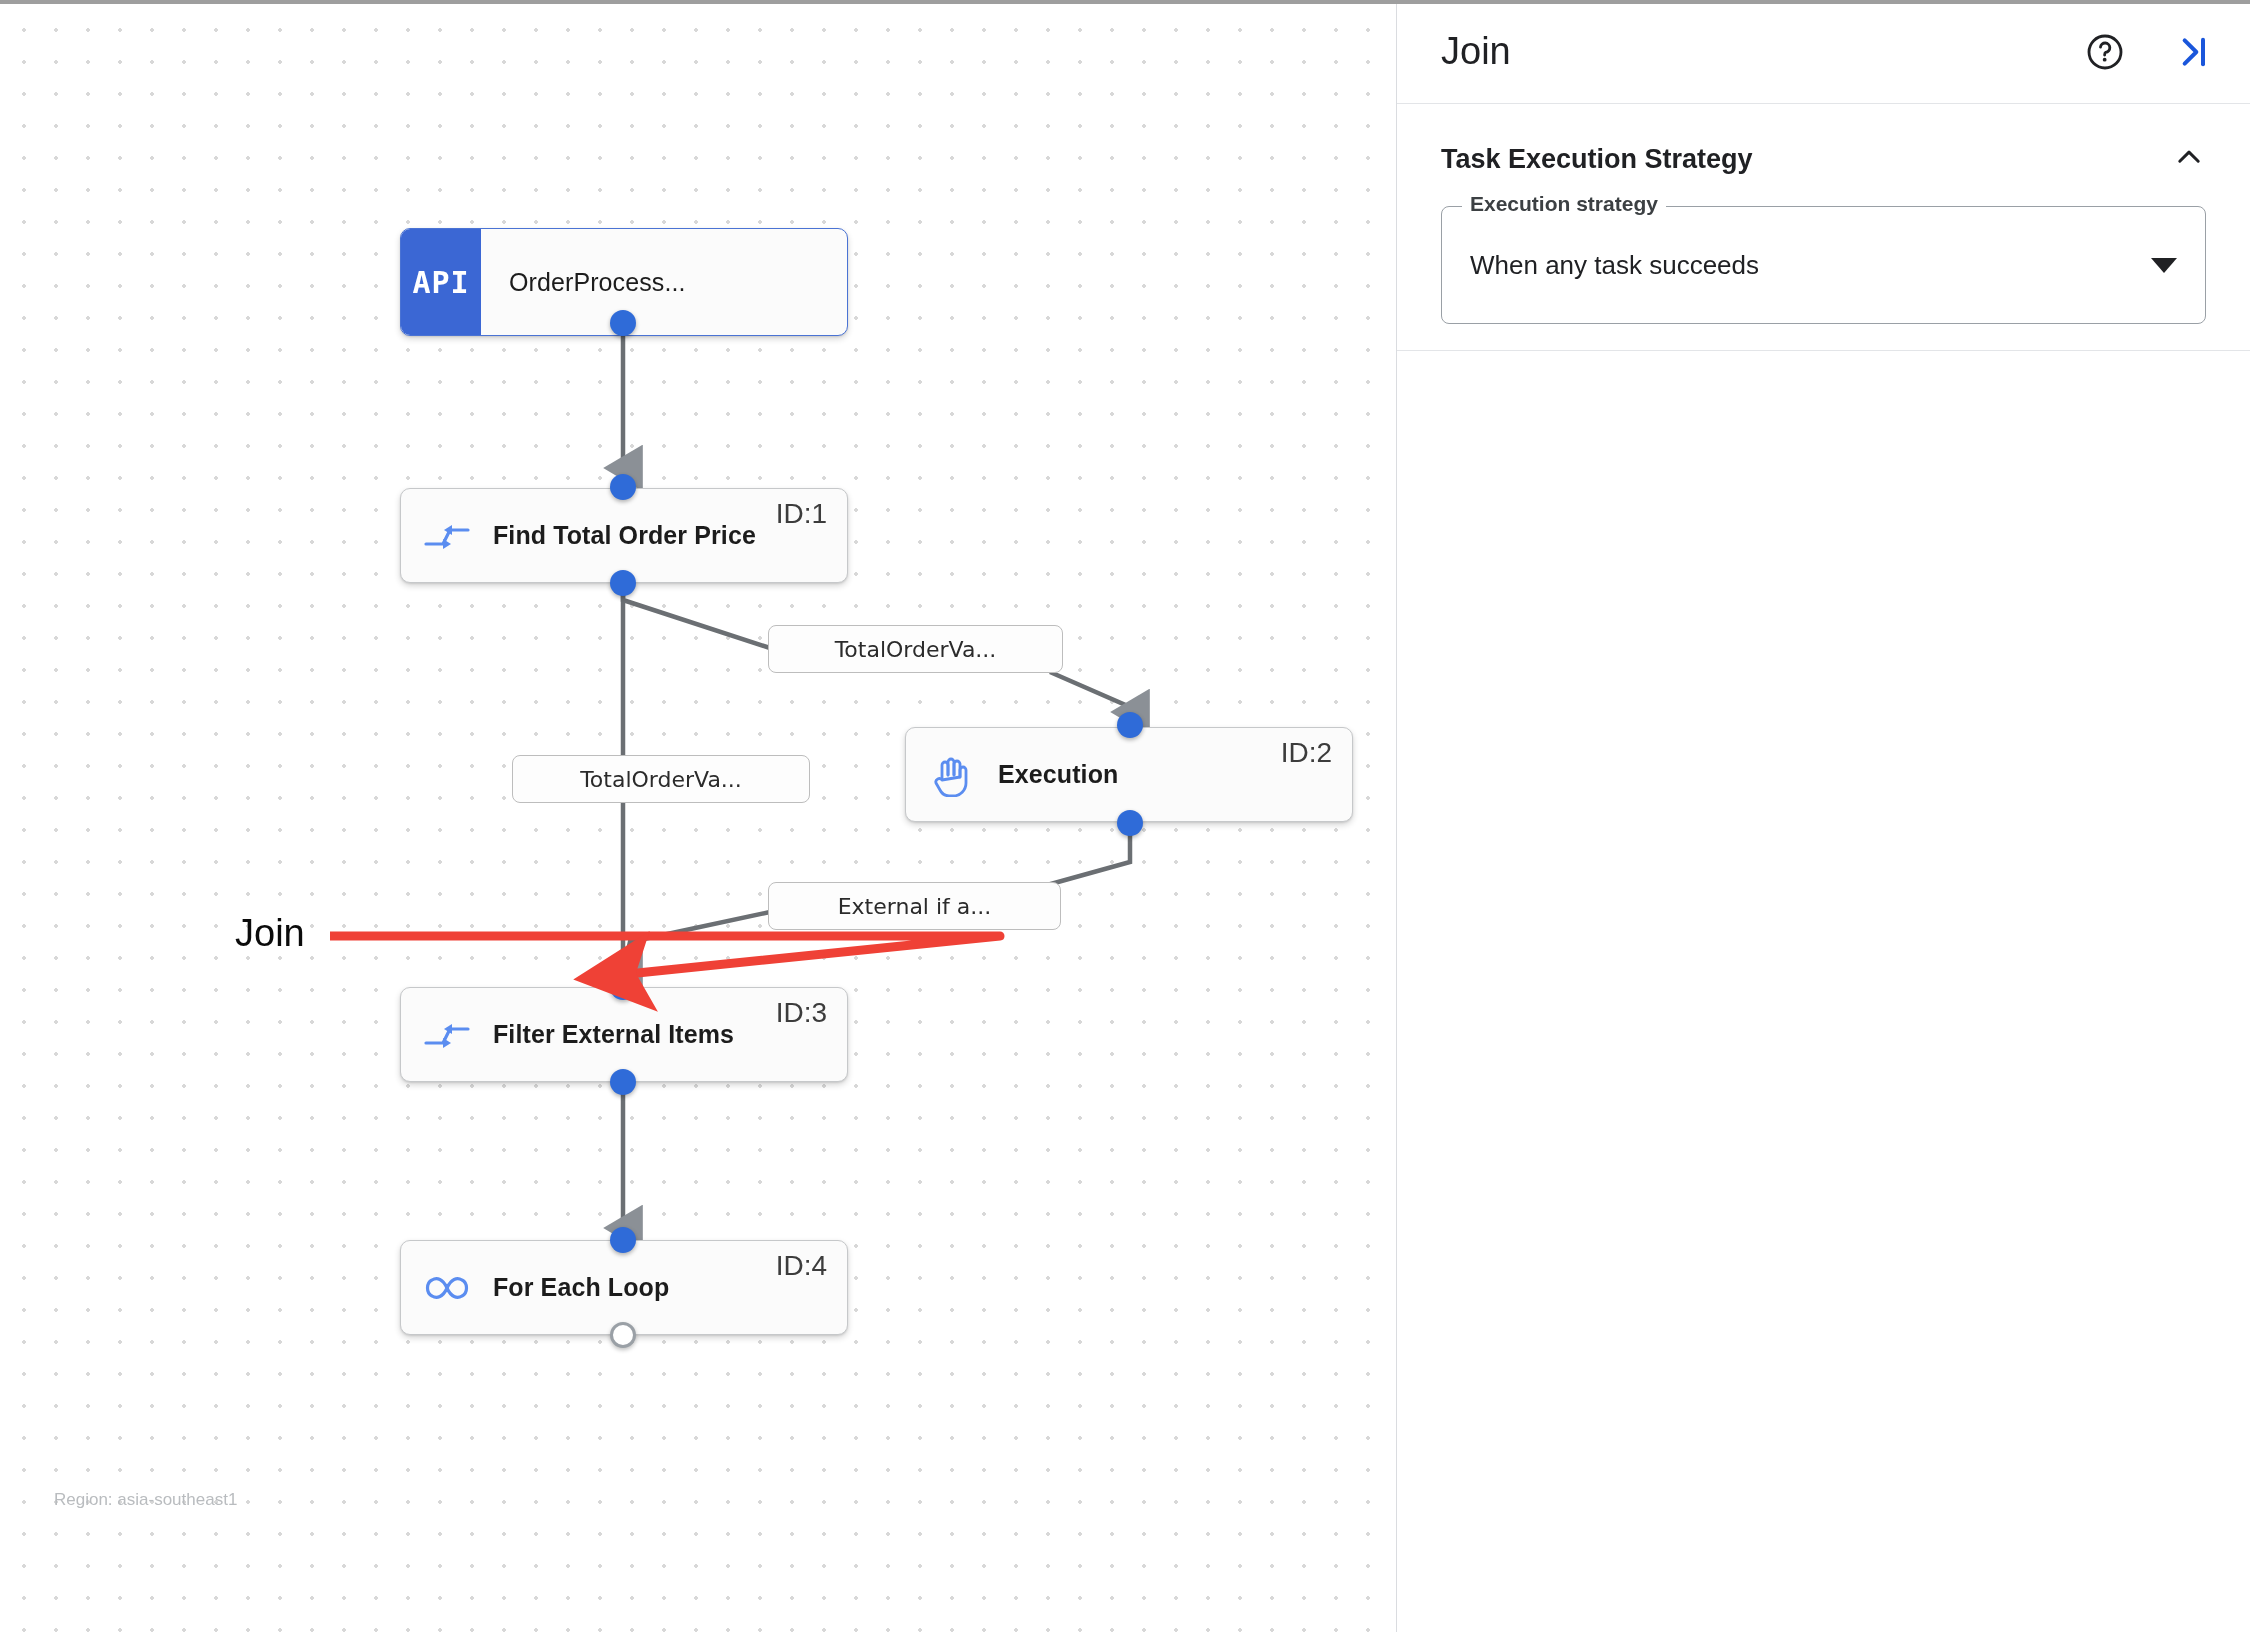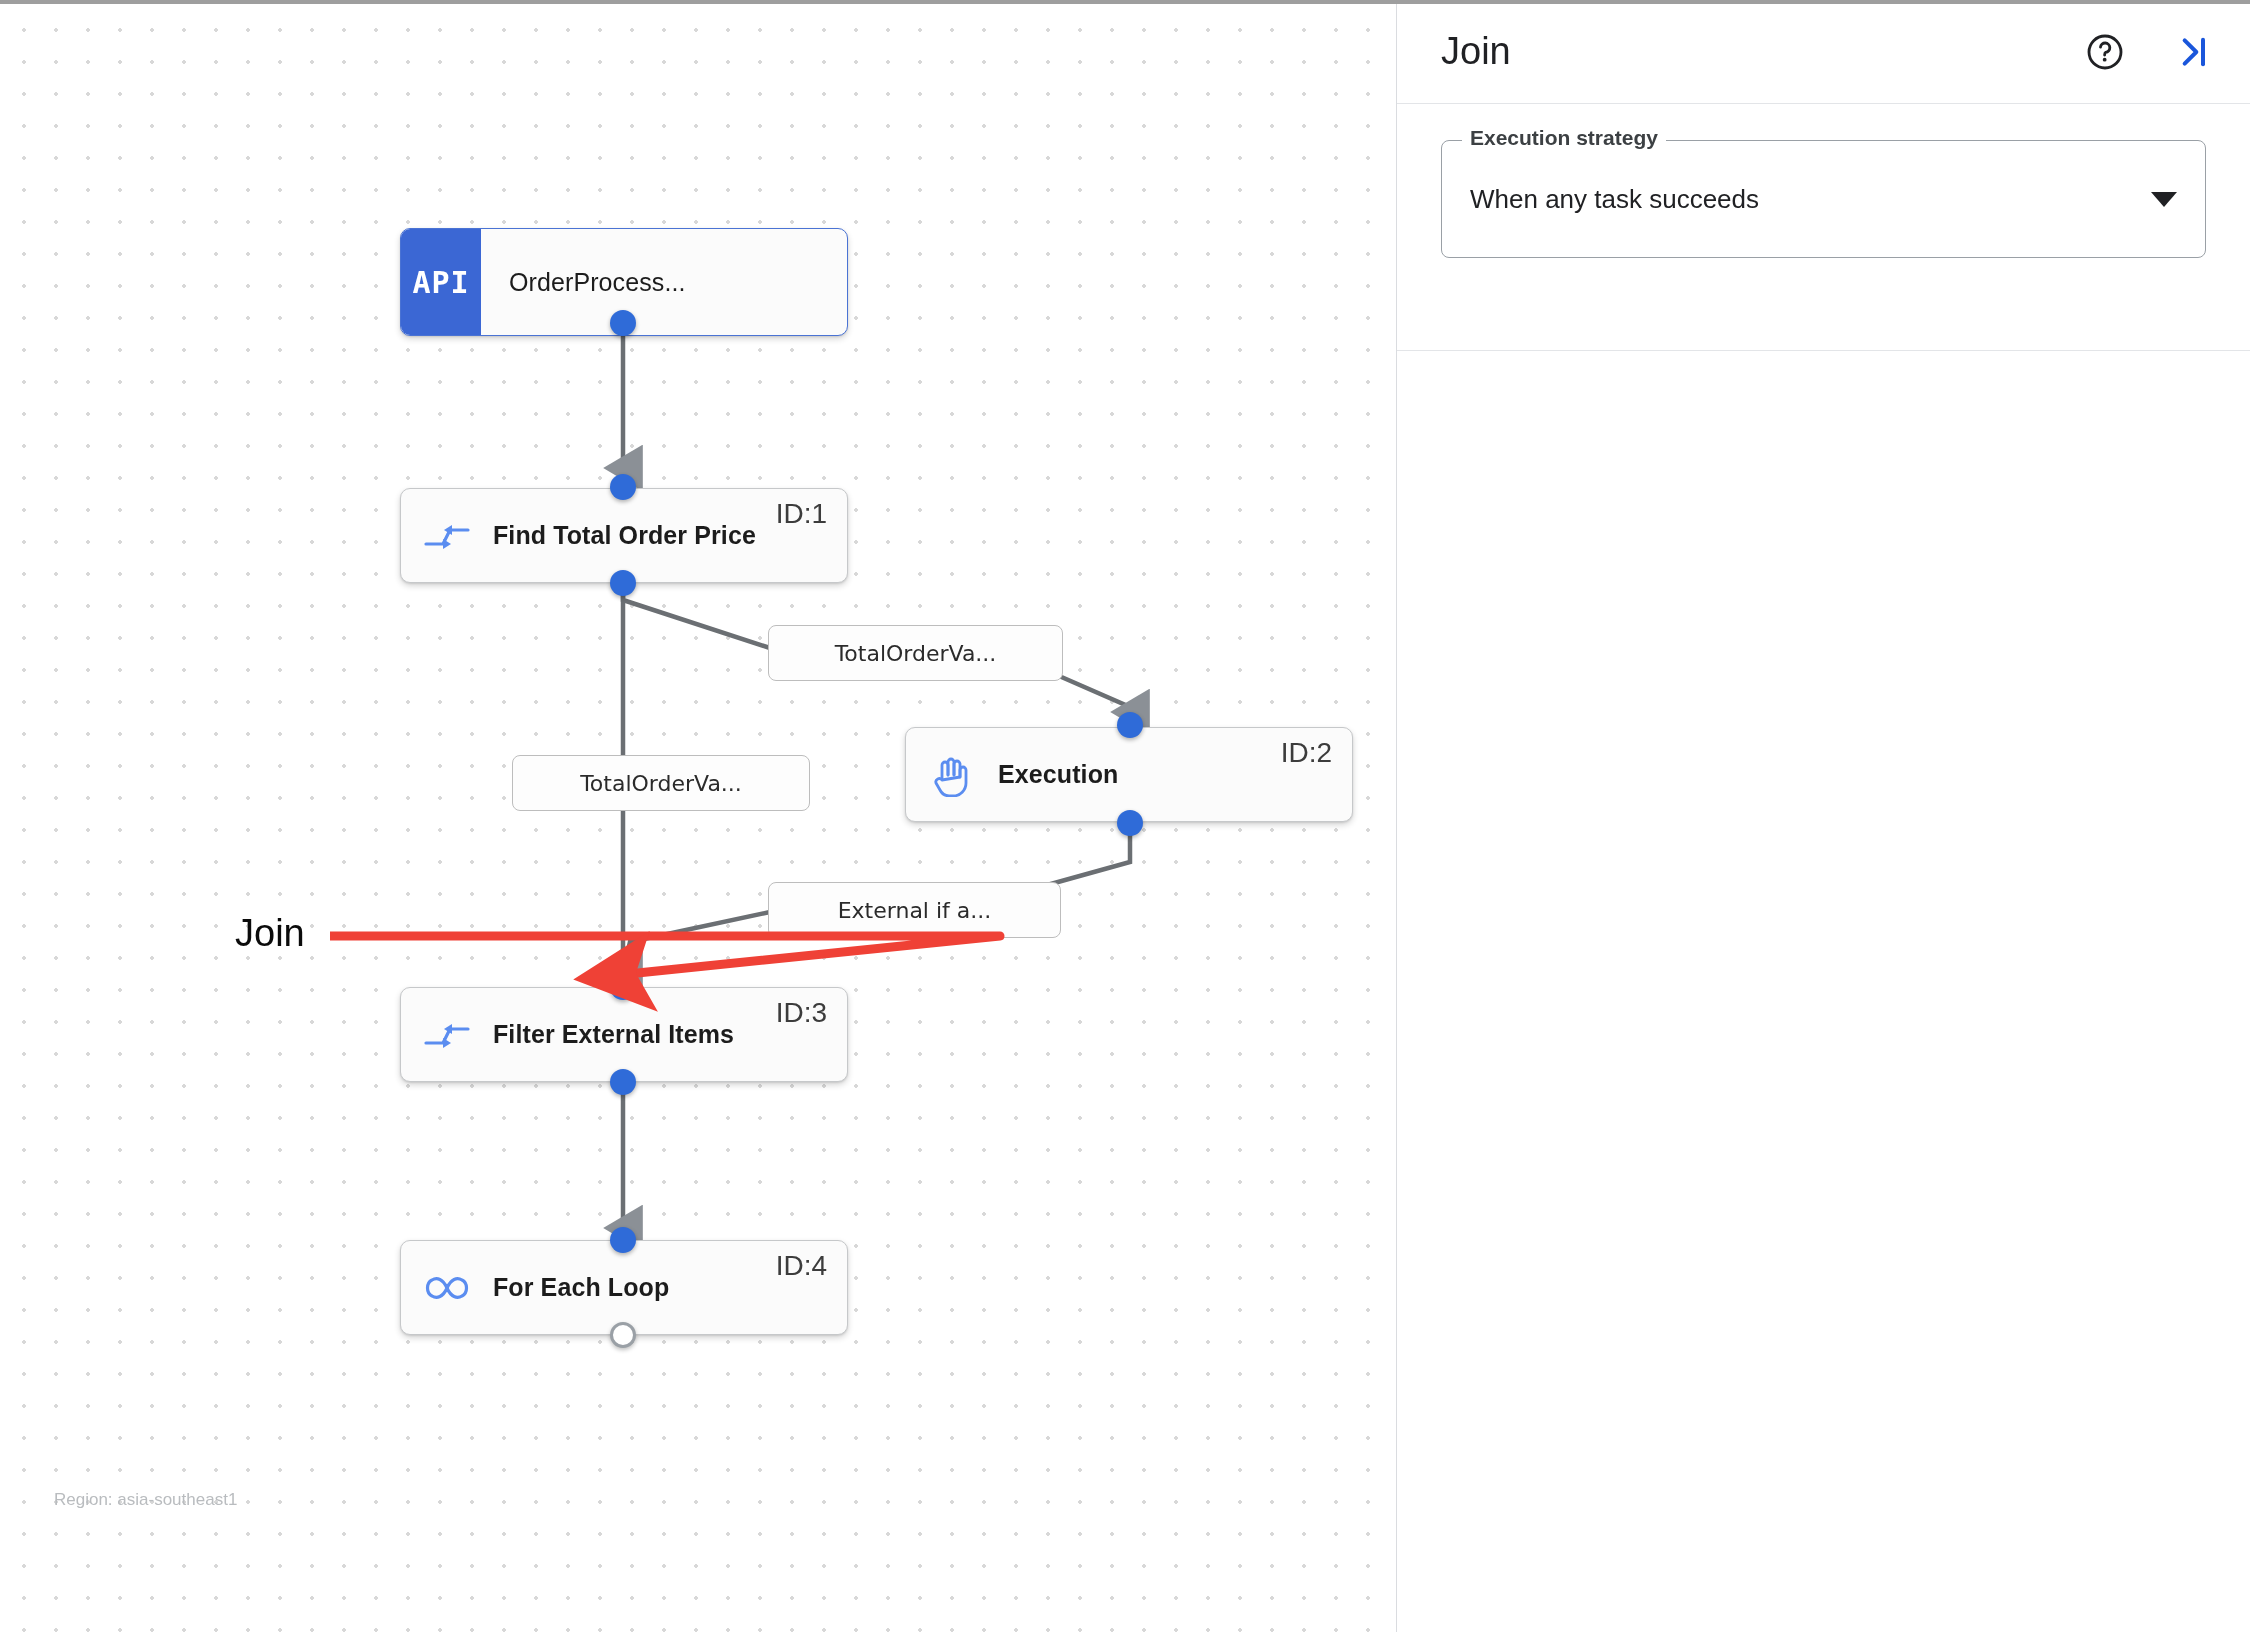--- a/index.html
+++ b/index.html
@@ -83,21 +83,21 @@
     border: 3px solid #9aa0a6;
     box-shadow: 0 2px 4px rgba(0,0,0,0.25);
   }
 
   
   .edge-label {
     position: absolute;
     background: #fdfdfd;
     border: 1.4px solid #bdbdbd;
     border-radius: 8px;
-    height: 56px;
+    height: 48px;
     display: flex; align-items: center; justify-content: center;
     padding: 0 18px;
     font-size: 22px; color: #2b2b2b;
     font-family: "DejaVu Sans", sans-serif;
     white-space: nowrap;
     z-index: 15;
   }
 
   
   .annot-text {
@@ -311,20 +311,28 @@
         <div class="icon-btn">
           <svg width="40" height="40" viewBox="0 0 24 24">
             <path d="M7,5 L14,12 L7,19" stroke="#1a56db" stroke-width="2.4" fill="none" stroke-linecap="round" stroke-linejoin="round"></path>
             <path d="M18,4.6 L18,19.4" stroke="#1a56db" stroke-width="2.4" stroke-linecap="round"></path>
           </svg>
         </div>
       </div>
     </div>
 
     <div class="panel-section">
+      <div class="section-head">
+        <span class="section-title">Task Execution Strategy</span>
+        <span>
+          <svg width="34" height="34" viewBox="0 0 24 24">
+            <path d="M5.5,15 L12,8.6 L18.5,15" stroke="#202124" stroke-width="2.1" fill="none" stroke-linecap="round" stroke-linejoin="round"></path>
+          </svg>
+        </span>
+      </div>
 
       <div class="field-outline">
         <span class="field-legend">Execution strategy</span>
         <span class="field-value">When any task succeeds</span>
         <span class="caret-down"></span>
       </div>
     </div>
 
     <div class="section-divider"></div>
   </div>

